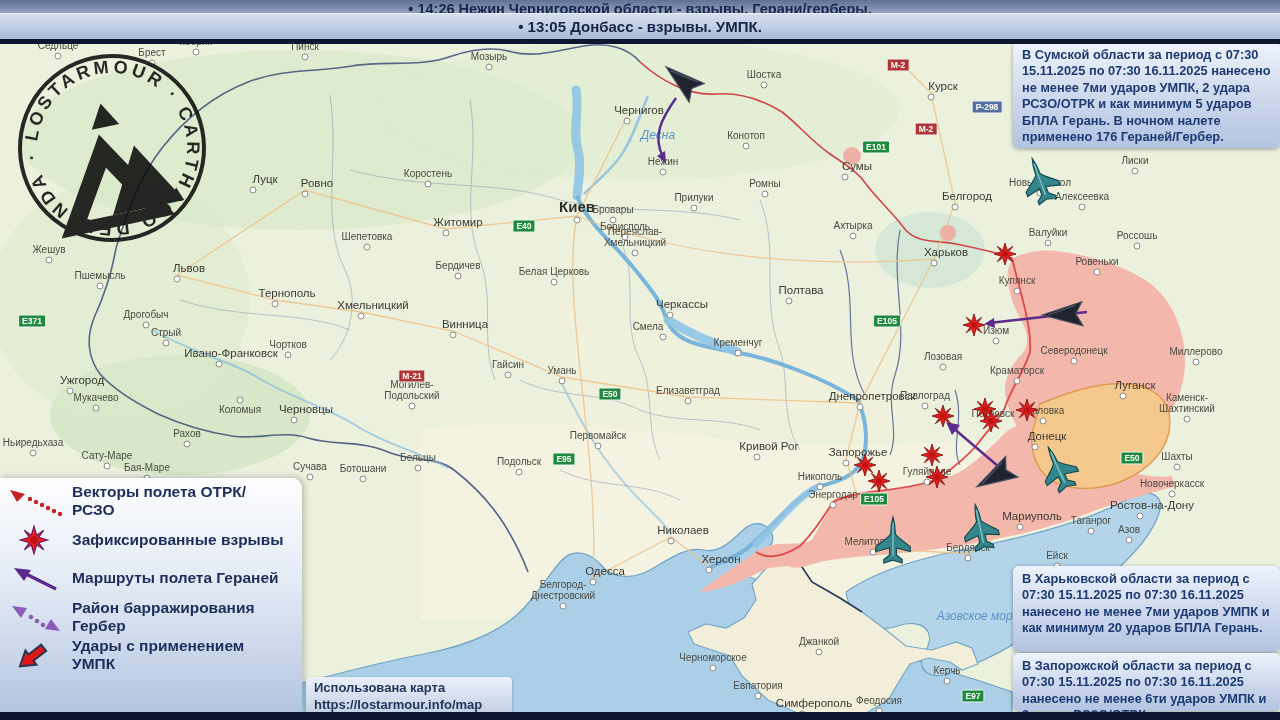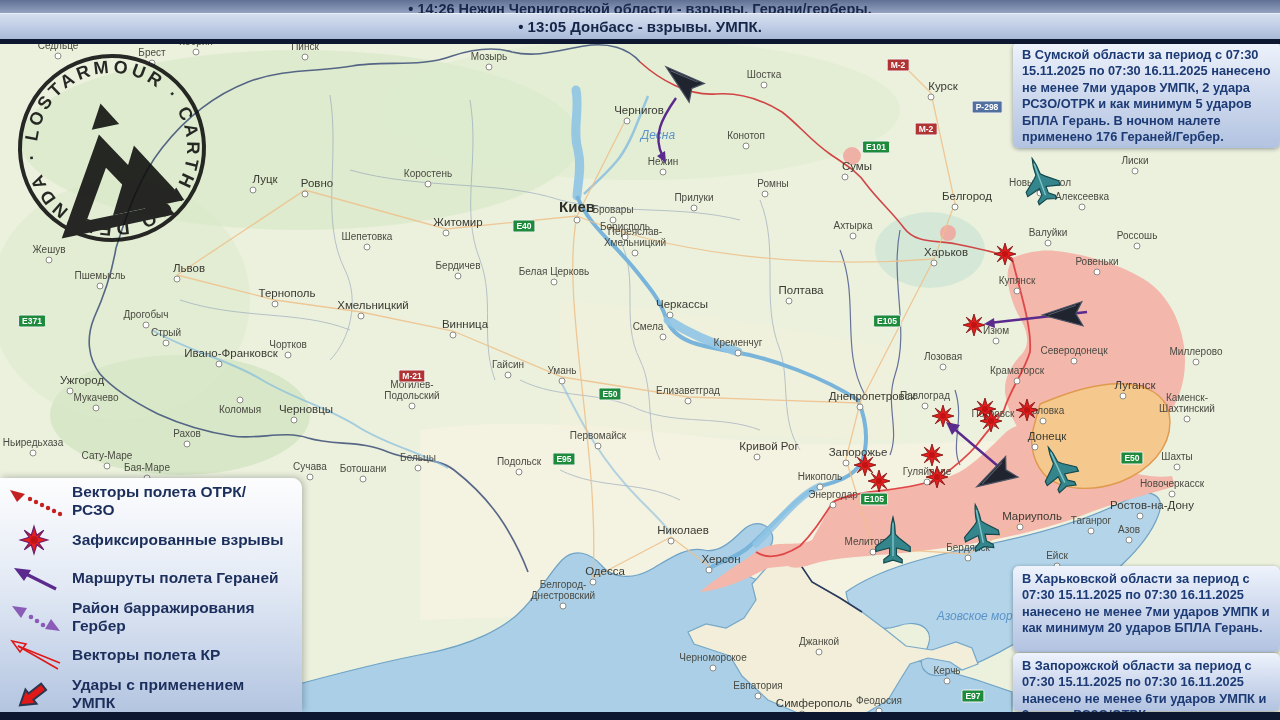--- a/index.html
+++ b/index.html
@@ -164,21 +164,21 @@
       <div class="city t3" style="left: 489px; top: 62px;">Мозырь</div>
       <div class="cdot" style="left: 489px; top: 67px;"></div>
       <div class="city t3" style="left: 764px; top: 80px;">Шостка</div>
       <div class="cdot" style="left: 764px; top: 85px;"></div>
       <div class="city t2" style="left: 627px; top: 116px;">Чернигов</div>
       <div class="cdot" style="left: 627px; top: 121px;"></div>
       <div class="city t3" style="left: 746px; top: 141px;">Конотоп</div>
       <div class="cdot" style="left: 746px; top: 146px;"></div>
       <div class="city t3" style="left: 663px; top: 167px;">Нежин</div>
       <div class="cdot" style="left: 663px; top: 172px;"></div>
-      <div class="city t3" style="left: 765px; top: 189px; margin-left: 8px;">Ромны</div>
+      <div class="city t3" style="left: 765px; top: 189px;">Ромны</div>
       <div class="cdot" style="left: 765px; top: 194px;"></div>
       <div class="city t3" style="left: 694px; top: 203px;">Прилуки</div>
       <div class="cdot" style="left: 694px; top: 208px;"></div>
       <div class="city t1" style="left: 577px; top: 215px;">Киев</div>
       <div class="cdot" style="left: 577px; top: 220px;"></div>
       <div class="city t3" style="left: 613px; top: 215px;">Бровары</div>
       <div class="cdot" style="left: 613px; top: 220px;"></div>
       <div class="city t3" style="left: 625px; top: 232px;">Борисполь</div>
       <div class="cdot" style="left: 625px; top: 237px;"></div>
       <div class="city t3" style="left: 635px; top: 248px;">Переяслав-
@@ -494,34 +494,28 @@
               <circle cx="39" cy="25" r="2.3"></circle>
           </g>
           <path d="M56,31 L41,29 L47,19 Z" fill="#8a5cb8"></path>
         </svg>
       </div>
       <div class="legend-label">Район барражирования Гербер</div>
     </div>
     <div class="legend-row">
       <div class="legend-sym">
         <svg width="64" height="36" viewBox="0 0 64 36">
-          <path d="M54,32 L14,9" stroke="#e01818" stroke-width="1.6" fill="none"></path>
-          <path d="M56,26 L14,9" stroke="#e01818" stroke-width="1.6" fill="none"></path>
-          <path d="M8,4 L22,7 L16,15 Z" fill="none" stroke="#e01818" stroke-width="1.6"></path>
-        </svg>
-      </div>
-      <div class="legend-label">Векторы полета КР</div>
-    </div>
-    <div class="legend-row">
-      <div class="legend-sym">
-        <svg width="64" height="36" viewBox="0 0 64 36">
           <g transform="translate(38,12) rotate(142)">
             <path d="M-2,-4 L14,-4 L14,-9 L28,0 L14,9 L14,4 L-2,4 Z" fill="#e01818" stroke="#2a3550" stroke-width="2"></path>
           </g>
         </svg>
       </div>
       <div class="legend-label">Удары с применением УМПК</div>
     </div>
   </div>
 
+  <div class="attribution">
+    <div>Использована карта</div>
+    <div>https://lostarmour.info/map</div>
+  </div>
 
   <div class="bottom-bar"></div>
 </div>
 
 </body></html>

